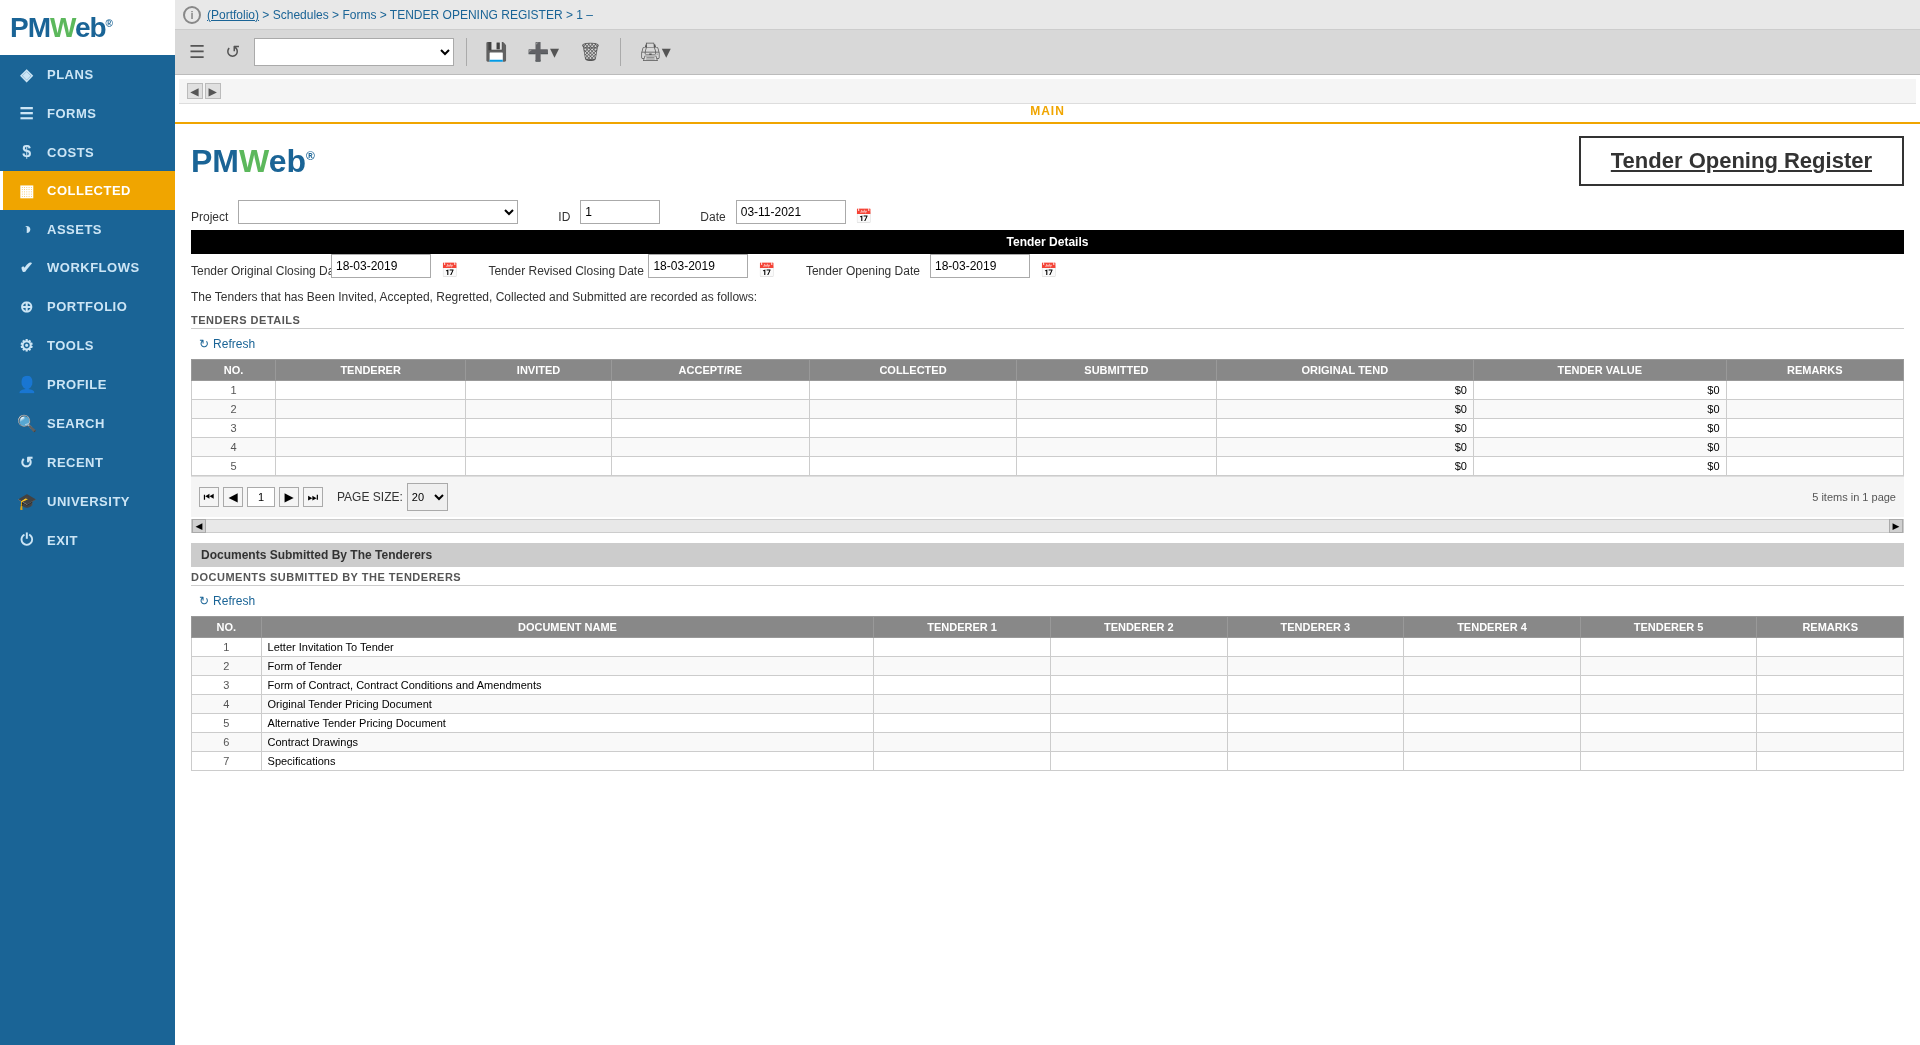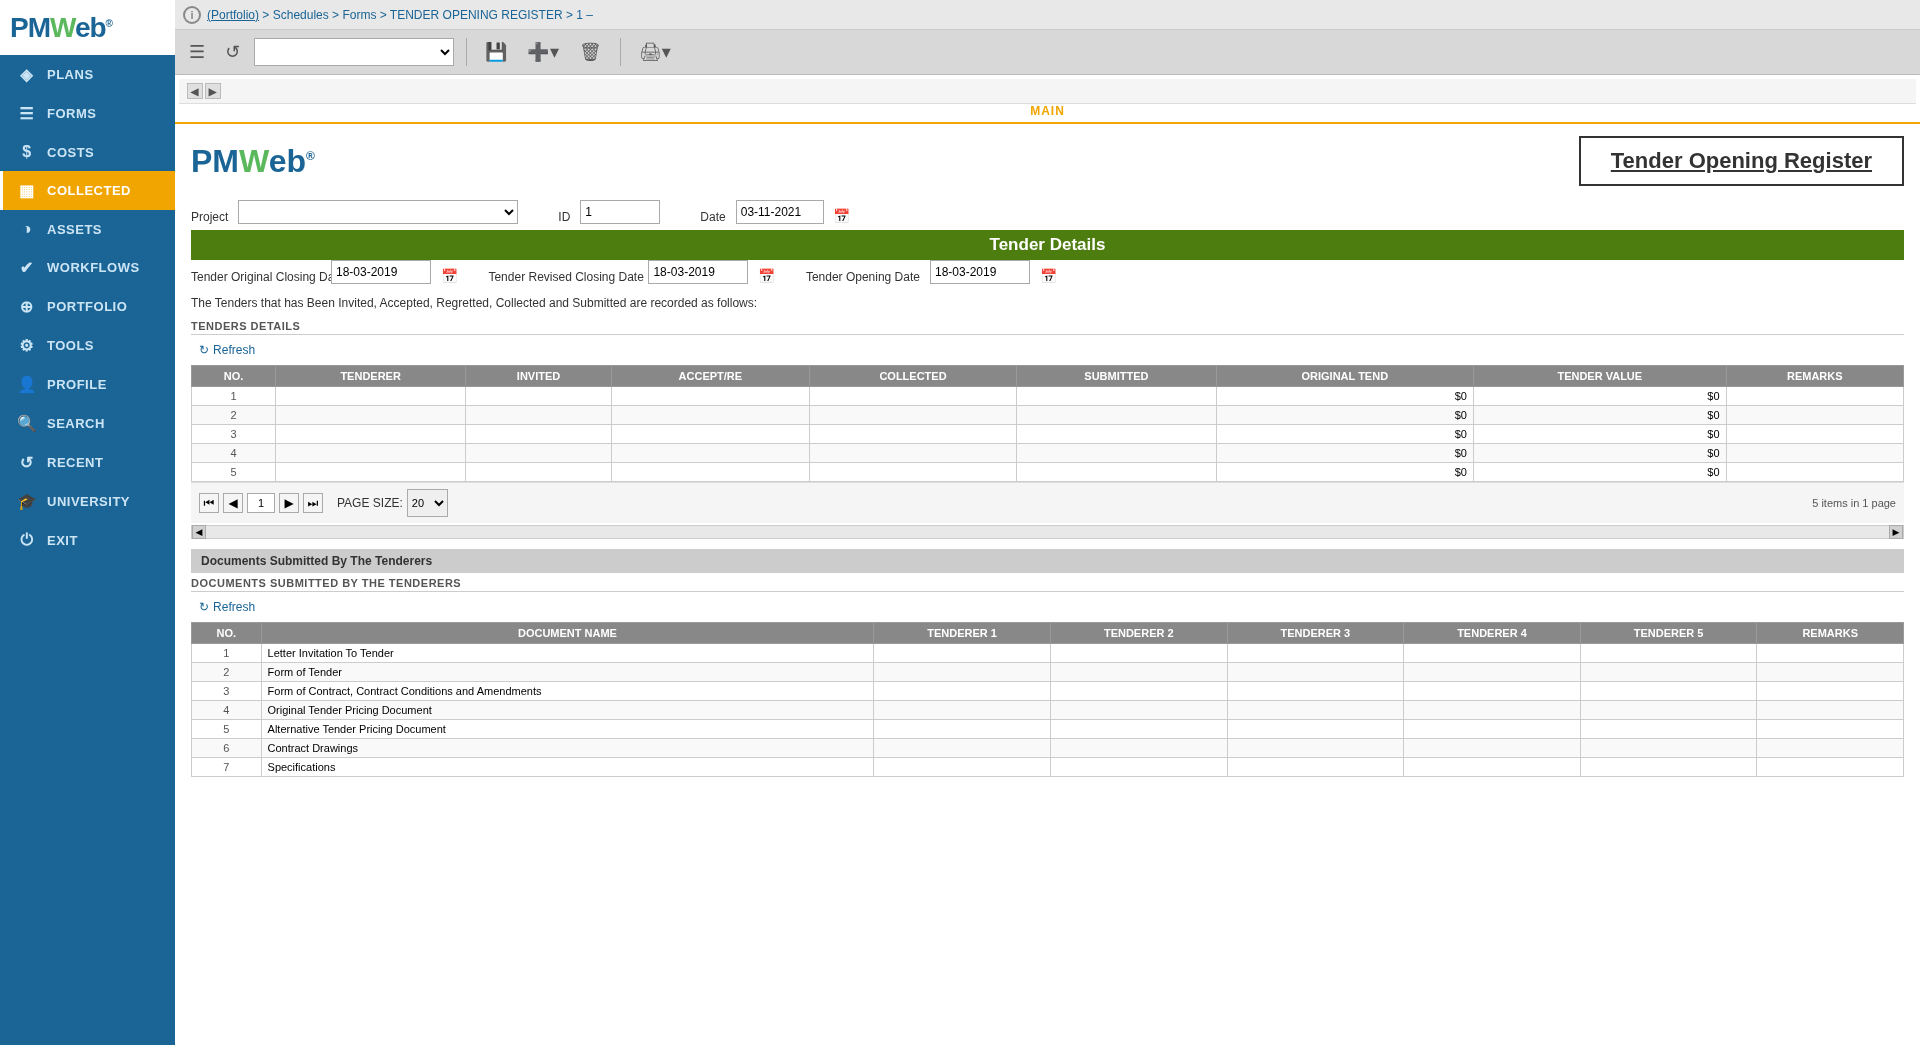--- a/index.html
+++ b/index.html
@@ -167,25 +167,25 @@
     .form-select {
       border: 1px solid #aaa;
       height: 24px;
       font-size: 12px;
       background: #fff;
     }
     .calendar-icon { cursor: pointer; color: #555; font-size: 14px; }
 
     
     .section-header {
-      background: #4d7c0f;
+      background: #000000;
       color: #fff;
       text-align: center;
       padding: 5px;
-      font-size: 17px;
+      font-size: 12px;
       font-weight: bold;
       margin-bottom: 0;
     }
 
     
     .sub-section-label {
       font-size: 11px;
       color: #555;
       padding: 4px 0 2px 0;
       font-weight: bold;
@@ -423,21 +423,21 @@
       <div class="form-row">
         <span class="form-label">Project</span>
         <select class="form-select form-input-wide">
           <option value=""></option>
         </select>
         <span style="width:20px"></span>
         <span class="form-label">ID</span>
         <input class="form-input form-input-short" type="text" value="1" style="">
         <span style="width:20px"></span>
         <span class="form-label">Date</span>
-        <input class="form-input" style="width: 88px;" type="text" value="03-11-2021">
+        <input class="form-input" style="width: 110px;" type="text" value="03-11-2021">
         <span class="calendar-icon">📅</span>
       </div>
 
       <div class="section-header">Tender Details</div>
 
 
       <div class="form-row">
         <span class="form-label" style="max-width:130px">Tender Original Closing Date</span>
         <input class="form-input" style="width: 100px;" type="text" value="18-03-2019">
         <span class="calendar-icon">📅</span>

